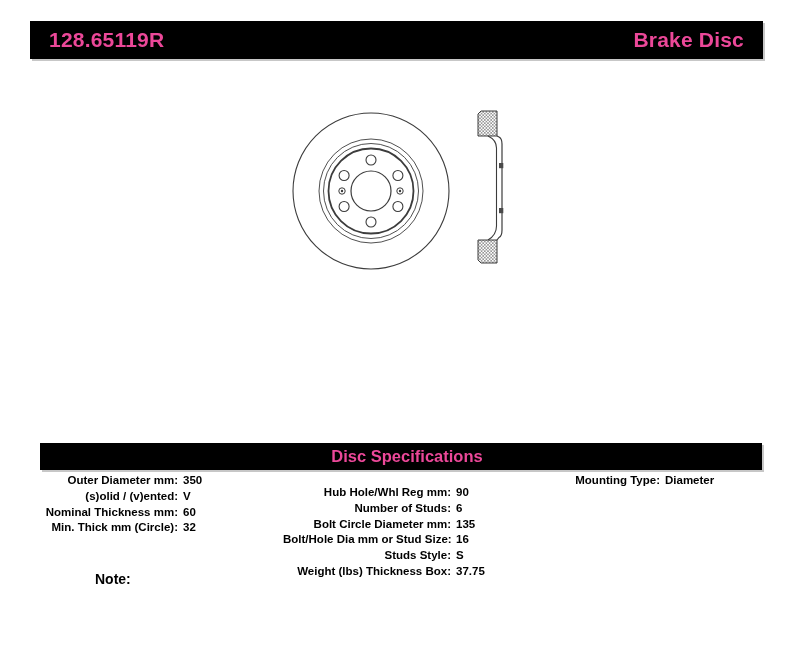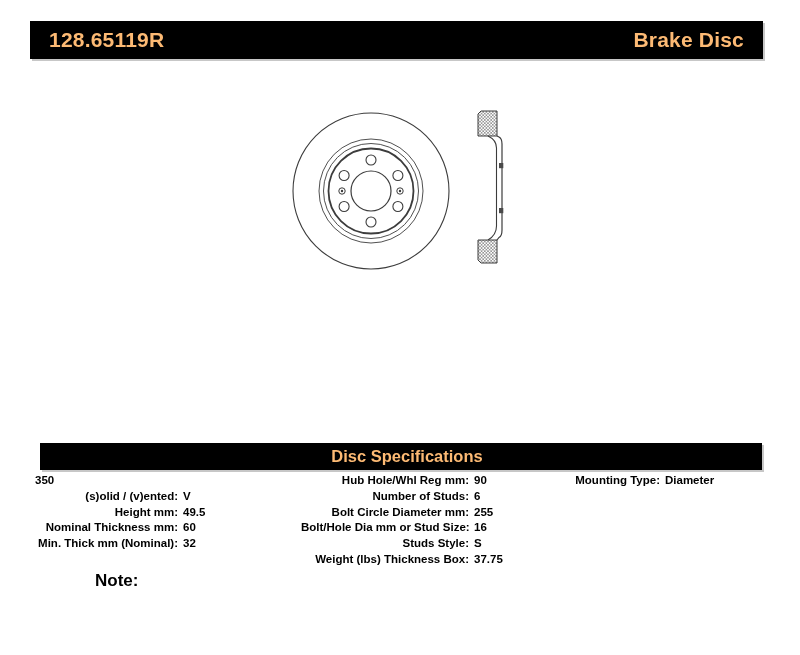--- a/index.html
+++ b/index.html
@@ -1,48 +1,48 @@
 <!DOCTYPE html>
 <html><head>
 <meta charset="utf-8">
 <style>
   html,body{margin:0;padding:0;}
   body{
     width:800px;height:655px;position:relative;background:#ffffff;
     font-family:"Liberation Sans", sans-serif;color:#000;overflow:hidden;
   }
   .bar{
-    position:absolute;background:#000;color:#fdba74;font-weight:bold;
+    position:absolute;background:#000;color:#ec4899;font-weight:bold;
     box-sizing:border-box;box-shadow:2px 2px 0 rgba(0,0,0,0.22);gap:25px;
   }
   .header-bar{
     left:30px;top:21px;width:733px;height:38px;
     display:flex;justify-content:space-between;align-items:center;
     padding:0 19px;font-size:21px;letter-spacing:0.2px;
   }
   .spec-bar{
     left:40px;top:443px;width:722px;height:27px;
     text-align:center;line-height:27px;font-size:16.5px;padding-left:12px;
   }
   .drawing{position:absolute;left:260px;top:95px;width:270px;height:185px;}
   .spec-col{position:absolute;top:473px;}
   .spec-col.col-left{left:30px;width:250px;}
-  .spec-col.col-middle{left:301px;width:258px;}
+  .spec-col.col-middle{left:283px;width:258px;margin-top:12px;}
   .spec-col.col-right{left:545px;width:235px;}
   .spec-row{
     display:flex;font-size:11.5px;font-weight:bold;line-height:15.8px;
     white-space:nowrap;
   }
   .spec-label{display:inline-block;text-align:right;flex:0 0 auto;}
   .col-left .spec-label{width:148px;}
   .col-middle .spec-label{width:168px;}
   .col-right .spec-label{width:115px;}
   .spec-value{margin-left:5px;text-align:center;}
   .note{
-    position:absolute;left:95px;top:571px;font-size:17px;font-weight:bold;
+    position:absolute;left:95px;top:571px;font-size:14px;font-weight:bold;
   }
 </style>
 </head>
 <body>
 
 <div class="bar header-bar">
   <span>128.65119R</span>
   <span>Brake Disc</span>
 </div>
 
@@ -93,52 +93,49 @@
     </g>
   </g>
 </svg>
 
 <div class="bar spec-bar">
   <span>Disc Specifications</span>
 </div>
 
 <div class="spec-col col-left">
   <div class="spec-row">
+    <span class="spec-label">Outer Diameter mm:</span>
     <span class="spec-value">350</span>
   </div>
   <div class="spec-row">
     <span class="spec-label">(s)olid / (v)ented:</span>
     <span class="spec-value">V</span>
   </div>
   <div class="spec-row">
-    <span class="spec-label">Height mm:</span>
-    <span class="spec-value">49.5</span>
-  </div>
-  <div class="spec-row">
     <span class="spec-label">Nominal Thickness mm:</span>
     <span class="spec-value">60</span>
   </div>
   <div class="spec-row">
-    <span class="spec-label">Min. Thick mm (Nominal):</span>
+    <span class="spec-label">Min. Thick mm (Circle):</span>
     <span class="spec-value">32</span>
   </div>
 </div>
 
 <div class="spec-col col-middle">
   <div class="spec-row">
     <span class="spec-label">Hub Hole/Whl Reg mm:</span>
     <span class="spec-value">90</span>
   </div>
   <div class="spec-row">
     <span class="spec-label">Number of Studs:</span>
     <span class="spec-value">6</span>
   </div>
   <div class="spec-row">
     <span class="spec-label">Bolt Circle Diameter mm:</span>
-    <span class="spec-value">255</span>
+    <span class="spec-value">135</span>
   </div>
   <div class="spec-row">
     <span class="spec-label">Bolt/Hole Dia mm or Stud Size:</span>
     <span class="spec-value">16</span>
   </div>
   <div class="spec-row">
     <span class="spec-label">Studs Style:</span>
     <span class="spec-value">S</span>
   </div>
   <div class="spec-row">

